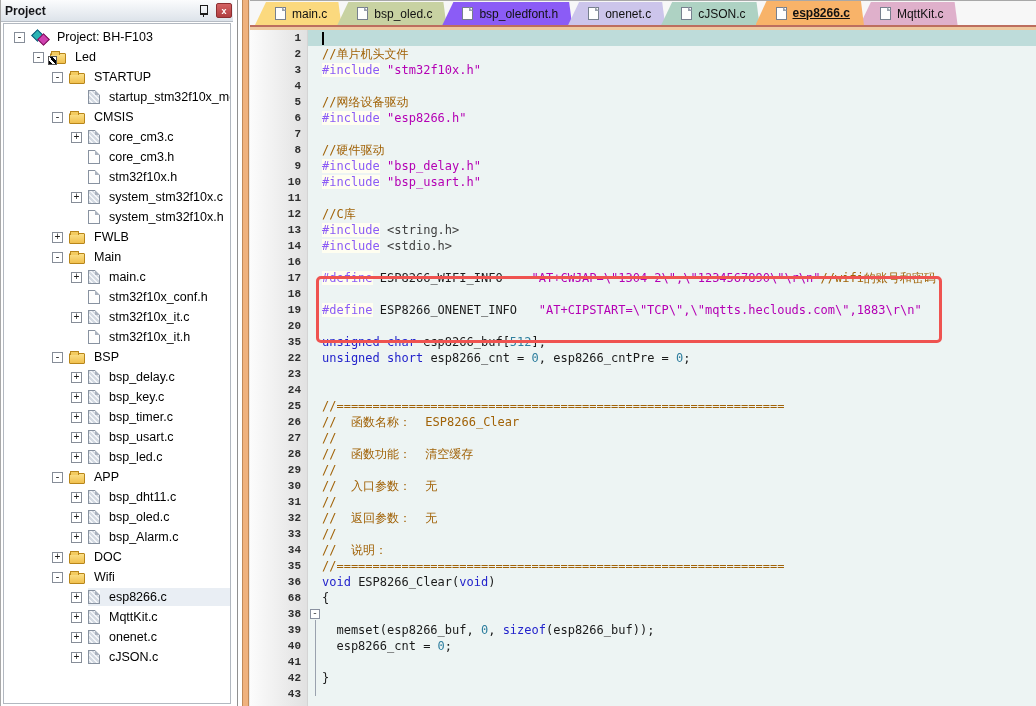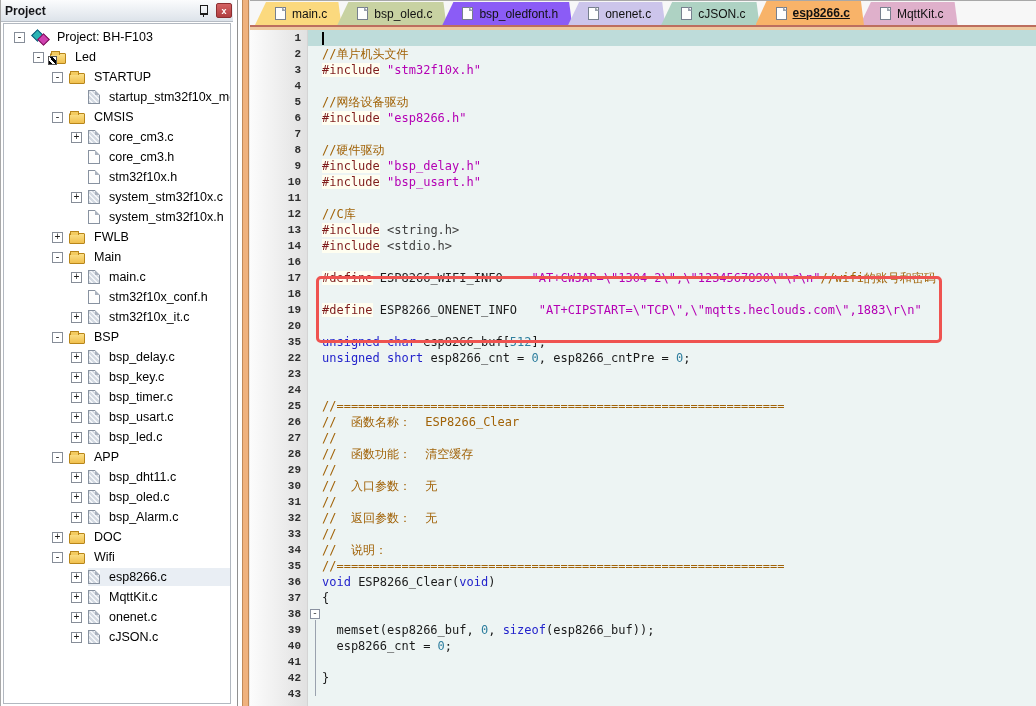--- a/index.html
+++ b/index.html
@@ -49,21 +49,21 @@
 
   
   .editor { position: absolute; left: 250px; top: 30px; width: 786px; height: 676px; background: #edf4f3; overflow: hidden; font-family: "DejaVu Sans Mono", "Liberation Mono", monospace; font-size: 12px; }
   .gutterbg { position: absolute; left: 0; top: 0; width: 58px; height: 100%; background: linear-gradient(to right, #fcfcfc, #e1e1e1); border-right: 1px solid #d4d4d4; }
   .code-area { position: relative; }
   .cline { height: 16px; display: flex; align-items: center; position: relative; }
   .cline.hl { background: linear-gradient(to right, transparent 58px, #bedcda 58px); }
   .lnum { width: 58px; flex: none; text-align: right; padding-right: 7px; font-size: 11px; font-weight: bold; color: #2e2e2e; font-family: "Liberation Mono", monospace; }
   .lcode { flex: 1; padding-left: 14px; white-space: pre; color: #1a1a1a; display: flex; align-items: center; height: 100%; }
   .cursor { display: inline-block; width: 2px; height: 13px; background: #000; }
-  .cm { color: #a16207; } .pp { color: #7f1d1d; background: #fffef0; } .str { color: #b400b4; }
+  .cm { color: #a16207; } .pp { color: #8b5cf6; background: #fffef0; } .str { color: #b400b4; }
   .kw { color: #2323cc; } .num { color: #2e7e9e; } .inc { color: #404040; } .tx { color: #1a1a1a; }
   .foldbox { position: absolute; left: 60px; top: 579px; width: 10px; height: 10px; border: 1px solid #8a91a0; background: #fff; color: #222; font-size: 9px; line-height: 8px; text-align: center; font-family: "Liberation Mono", monospace; z-index: 2; }
   .foldline { position: absolute; left: 65px; top: 590px; width: 1px; height: 76px; background: #9aa2ae; }
 
   
   .annotation { position: absolute; left: 316px; top: 276px; width: 626px; height: 67px; border: 3px solid #ef5350; border-radius: 5px; z-index: 6; }
 </style>
 </head>
 <body>
 
@@ -172,20 +172,27 @@
           <span class="tlabel">stm32f10x_conf.h</span>
         </span>
       </div>
       <div class="trow" style="padding-left: 67px;">
         <span class="ebox">+</span>
         <span class="node">
           <span class="ticon doc-filled"></span>
           <span class="tlabel">stm32f10x_it.c</span>
         </span>
       </div>
+      <div class="trow" style="padding-left: 67px;">
+        <span class="ebox hidden">-</span>
+        <span class="node">
+          <span class="ticon doc"></span>
+          <span class="tlabel">stm32f10x_it.h</span>
+        </span>
+      </div>
       <div class="trow" style="padding-left: 48px;">
         <span class="ebox">-</span>
         <span class="node">
           <span class="ticon folder"></span>
           <span class="tlabel">BSP</span>
         </span>
       </div>
       <div class="trow" style="padding-left: 67px;">
         <span class="ebox">+</span>
         <span class="node">
@@ -465,21 +472,21 @@
       </div>
       <div class="cline">
         <span class="lnum">35</span>
         <span class="lcode"><span class="cm">//==============================================================</span></span>
       </div>
       <div class="cline">
         <span class="lnum">36</span>
         <span class="lcode"><span class="kw">void</span><span class="tx"> ESP8266_Clear(</span><span class="kw">void</span><span class="tx">)</span></span>
       </div>
       <div class="cline">
-        <span class="lnum">37</span>
+        <span class="lnum">68</span>
         <span class="lcode"><span class="tx">{</span></span>
       </div>
       <div class="cline">
         <span class="lnum">38</span>
         <span class="lcode"></span>
       </div>
       <div class="cline">
         <span class="lnum">39</span>
         <span class="lcode"><span class="tx">  memset(esp8266_buf, </span><span class="num">0</span><span class="tx">, </span><span class="kw">sizeof</span><span class="tx">(esp8266_buf));</span></span>
       </div>

